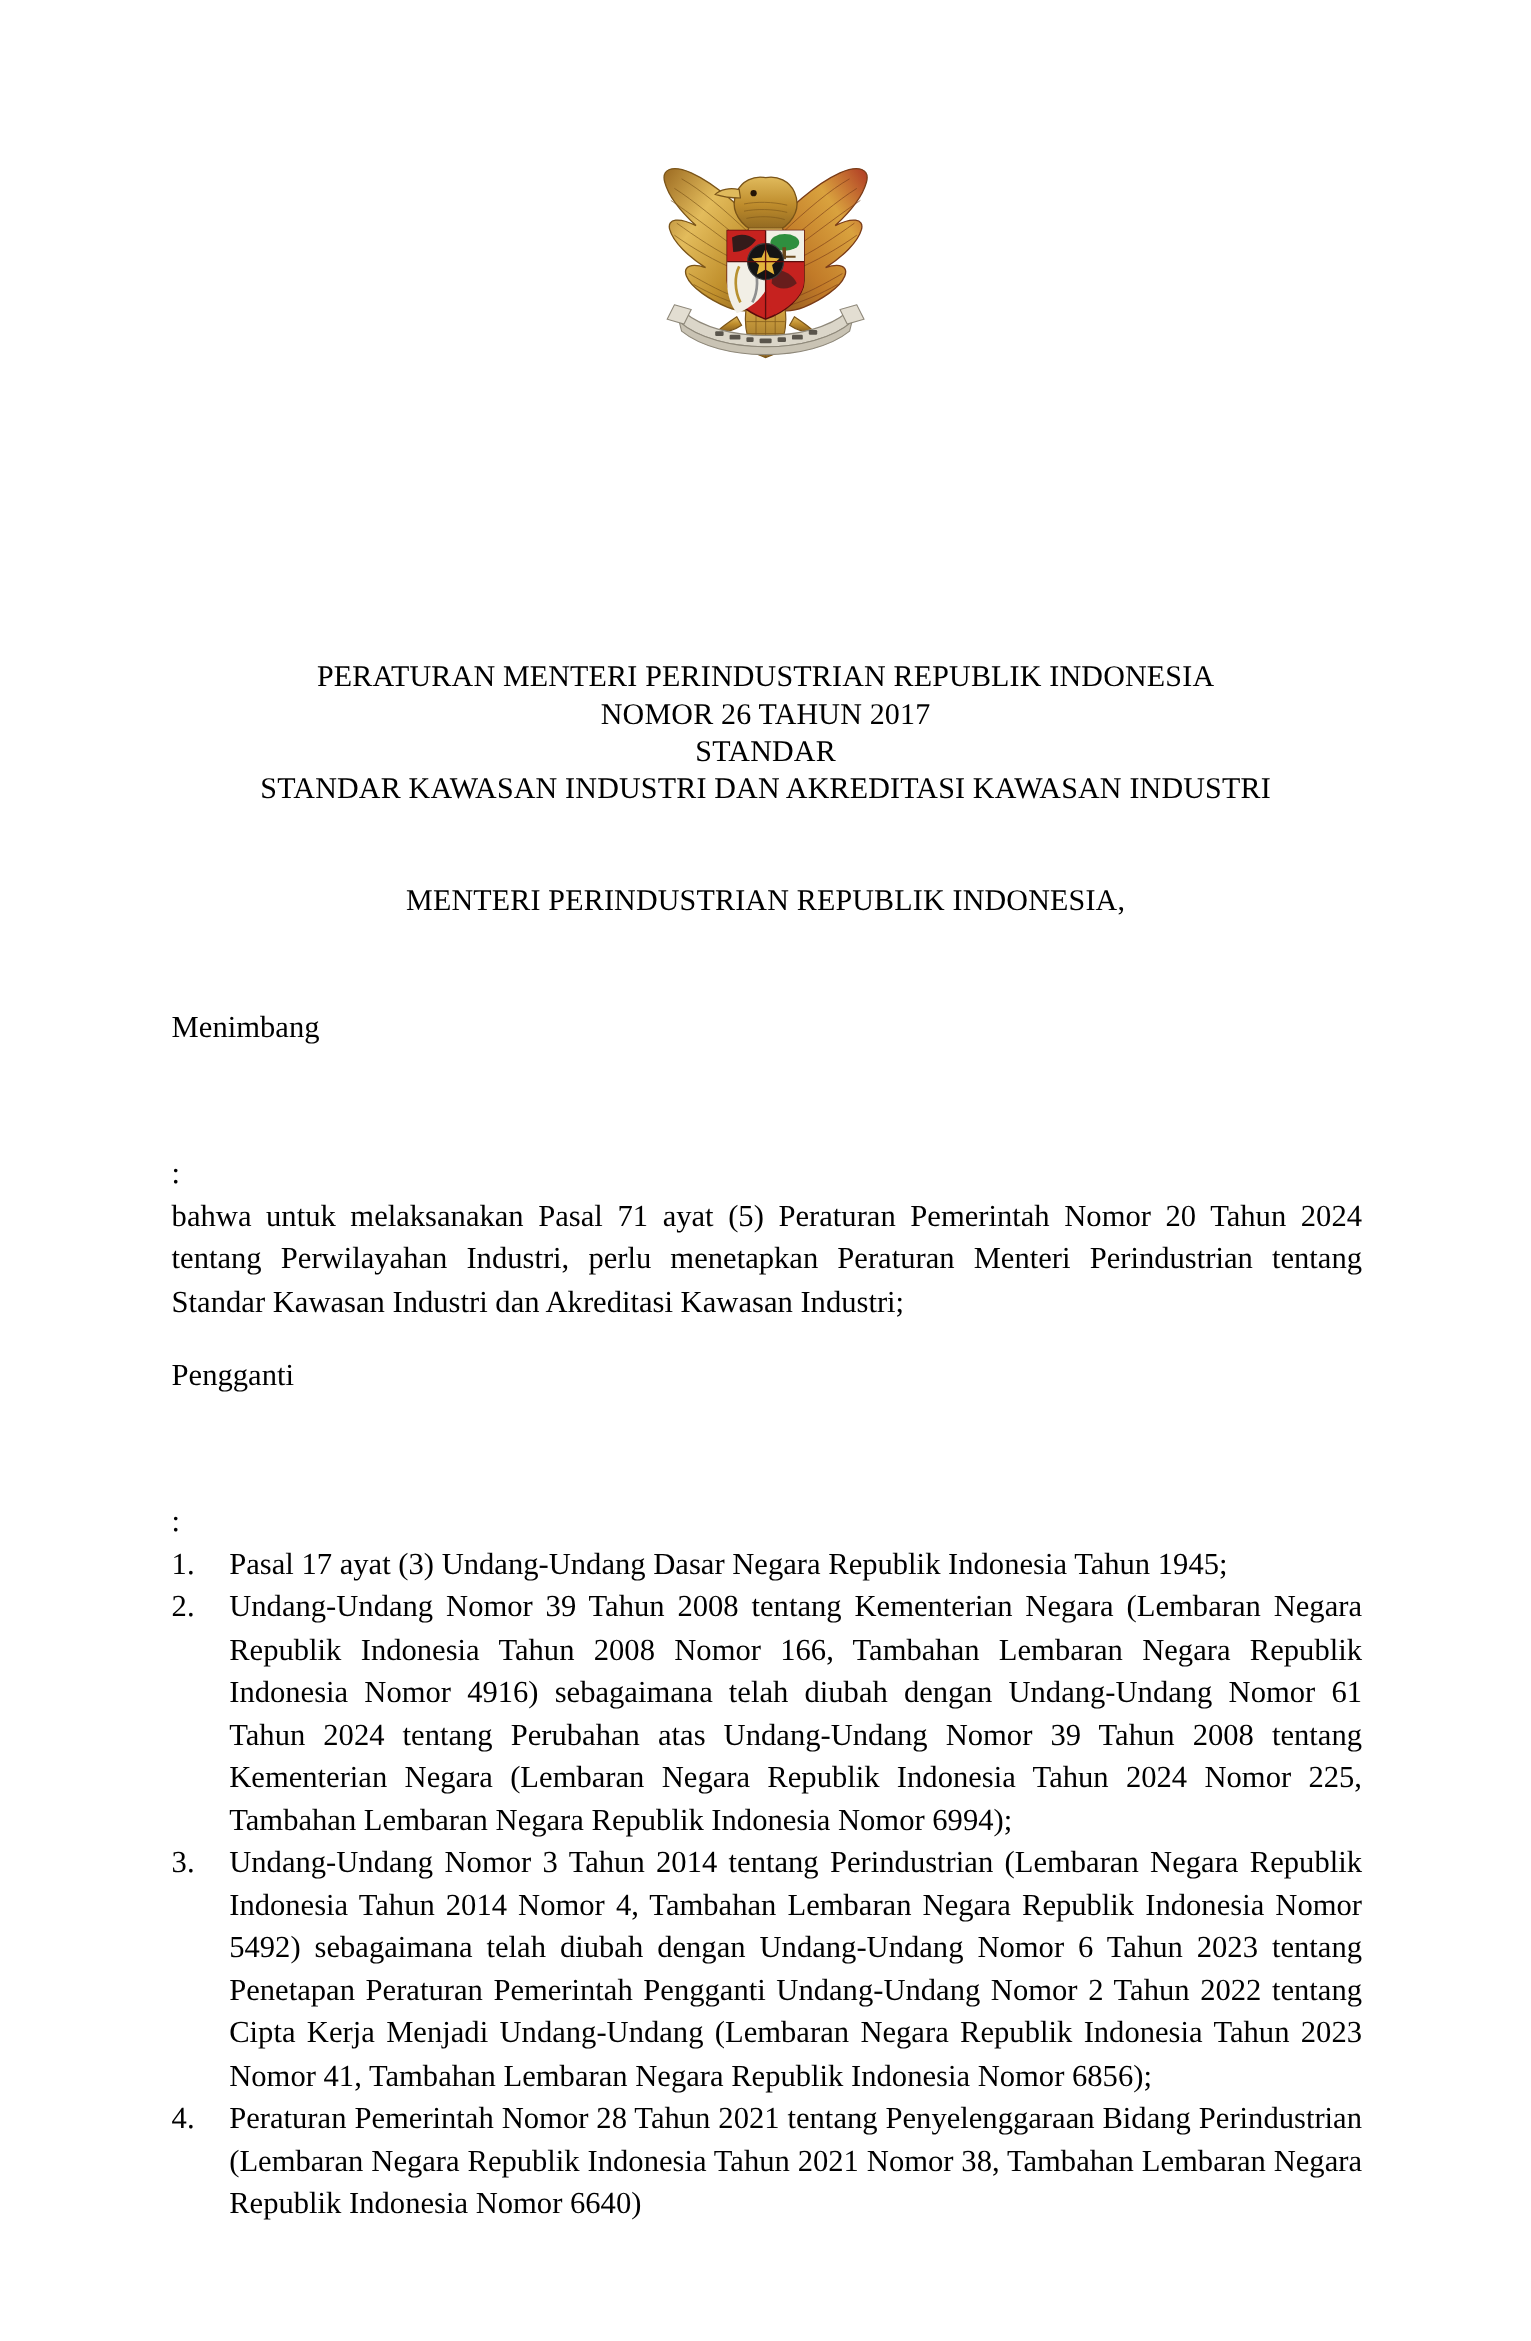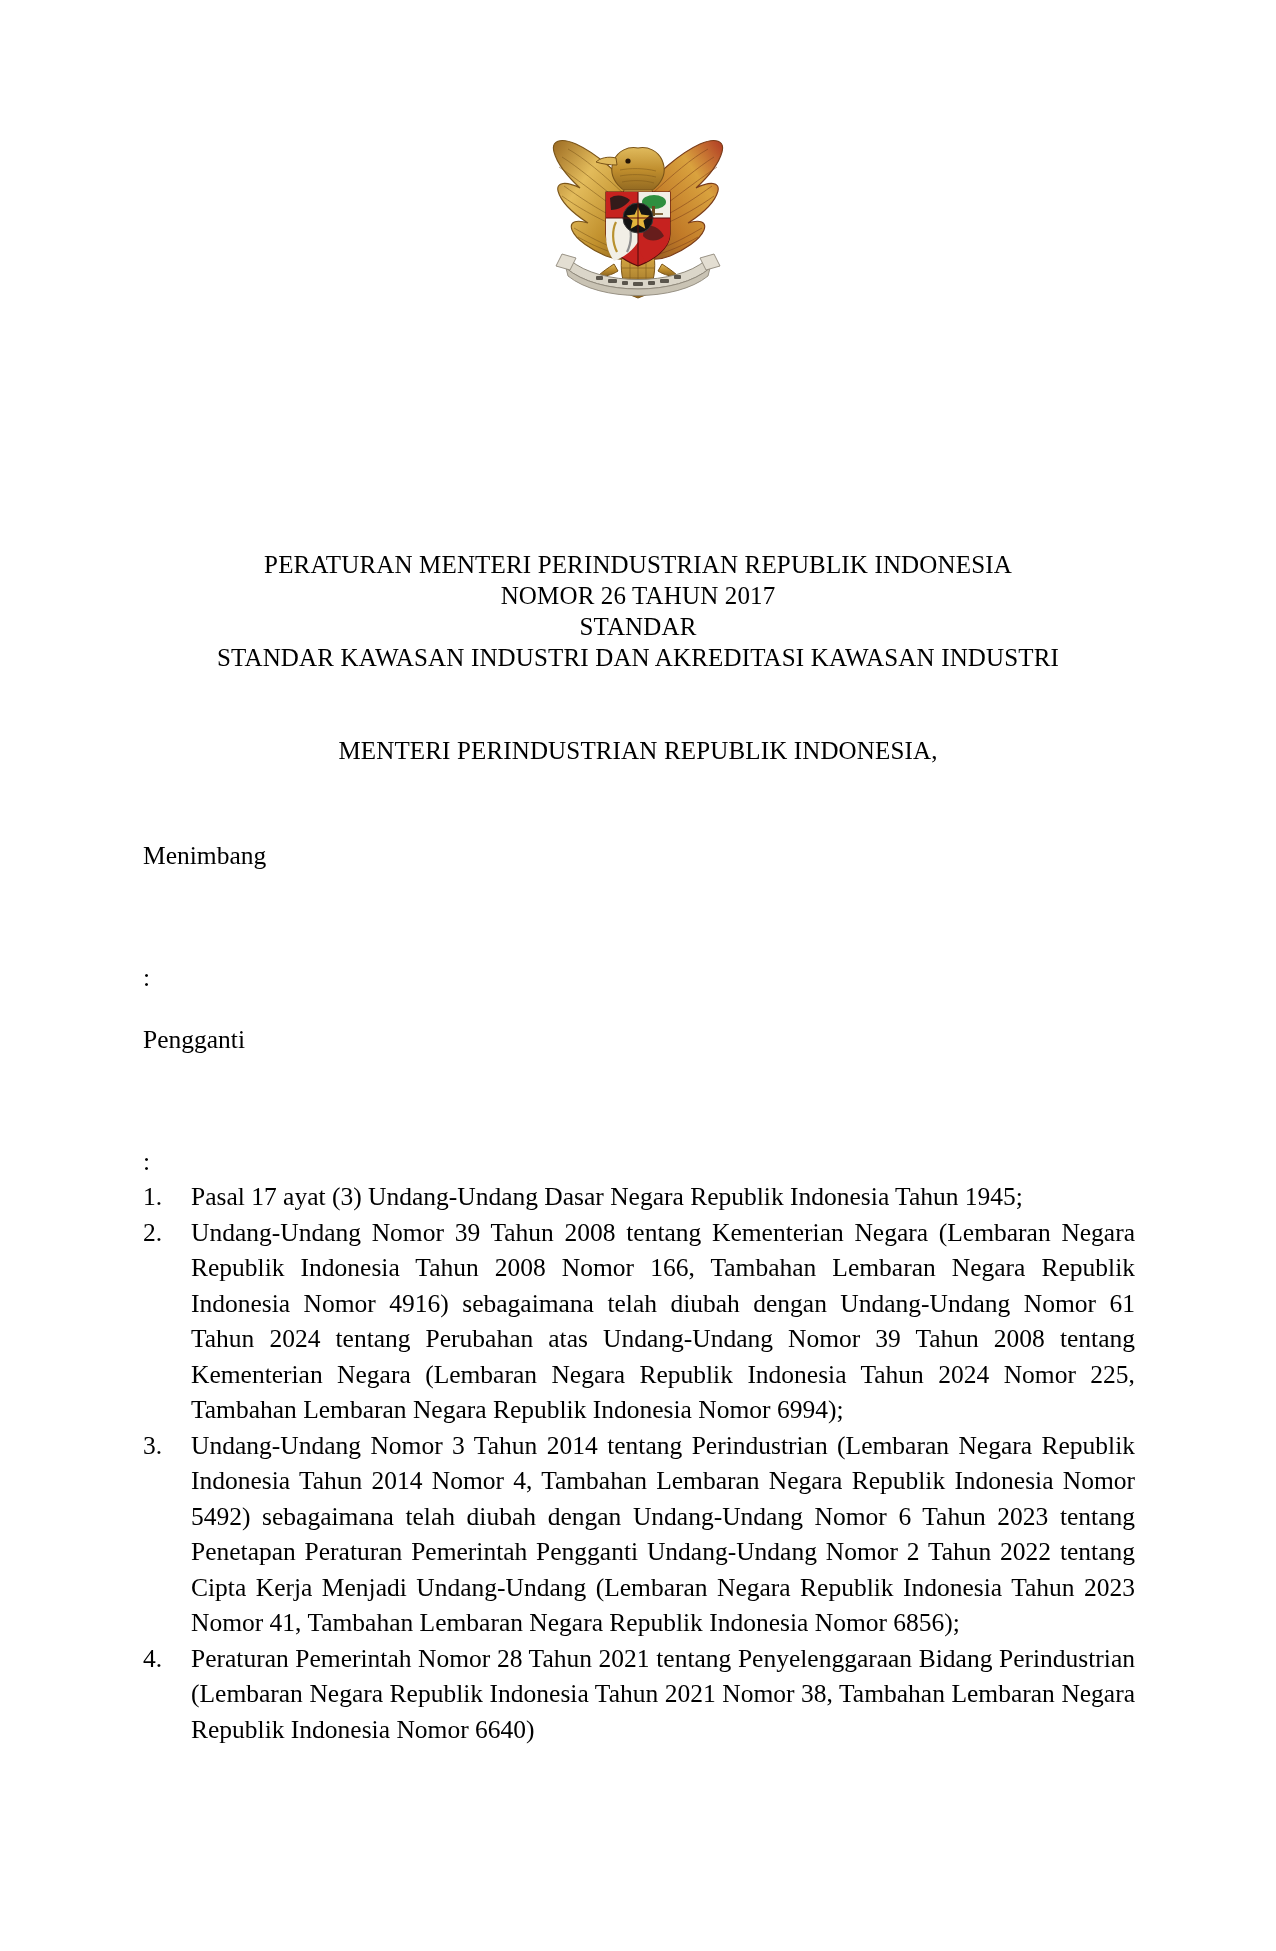--- a/index.html
+++ b/index.html
@@ -251,20 +251,23 @@
   <span class="gap"></span>
   <span class="gap"></span>
   <span class="tline">MENTERI PERINDUSTRIAN REPUBLIK INDONESIA,</span>
 </div>
 
 <div id="body-block">
 
   <div class="clause">
     <div class="cl-label">Menimbang</div>
     <div class="cl-colon">:</div>
+    <div class="cl-body">
+      <p>bahwa untuk melaksanakan Pasal 71 ayat (5) Peraturan Pemerintah Nomor 20 Tahun 2024 tentang Perwilayahan Industri, perlu menetapkan Peraturan Menteri Perindustrian tentang Standar Kawasan Industri dan Akreditasi Kawasan Industri;</p>
+    </div>
   </div>
 
   <div class="clause">
     <div class="cl-label">Pengganti</div>
     <div class="cl-colon">:</div>
     <div class="cl-body">
       <ol class="num-list">
         <li>
           <span class="li-num">1.</span>
           <span class="li-txt">Pasal 17 ayat (3) Undang-Undang Dasar Negara Republik Indonesia Tahun 1945;</span>

